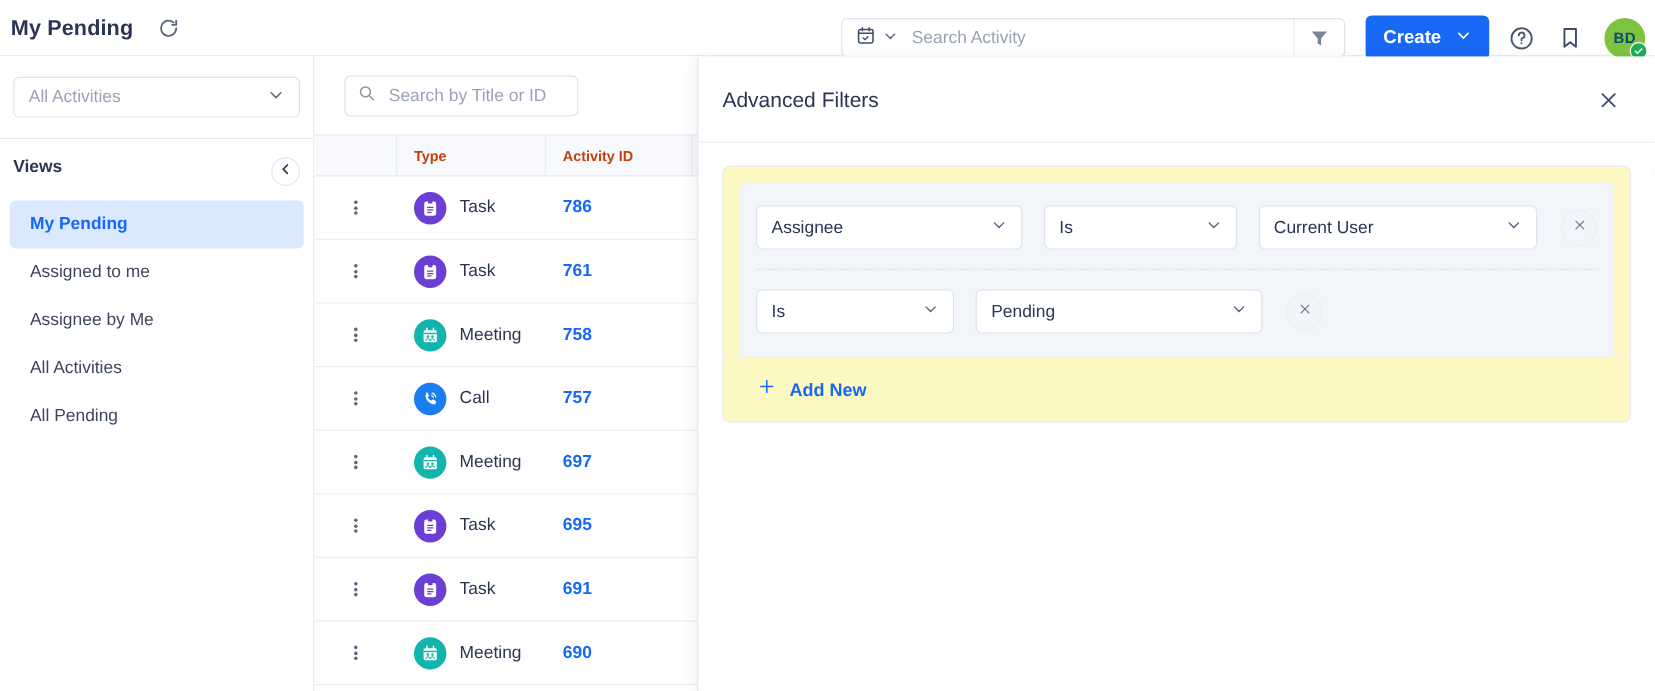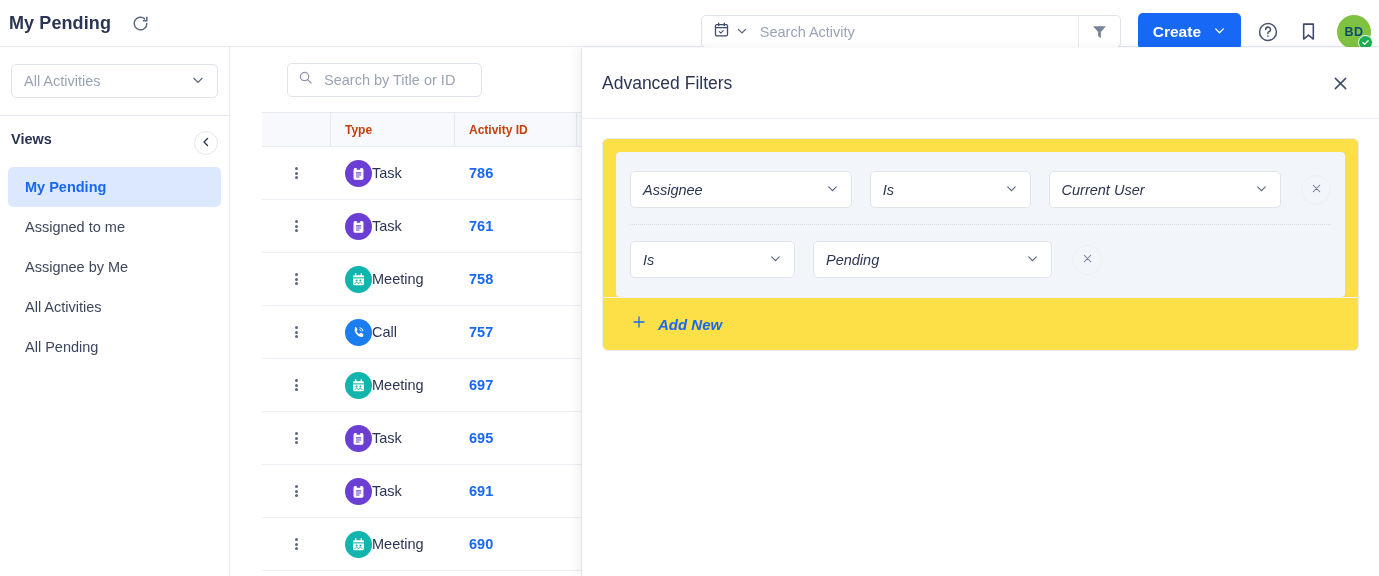--- a/index.html
+++ b/index.html
@@ -64,21 +64,21 @@
     display: flex; align-items: center; justify-content: center; letter-spacing: .4px;
   }
   .avatar-badge {
     position: absolute; right: -2px; bottom: -1px; width: 15px; height: 15px;
     border-radius: 50%; background: #1fae53; border: 1.5px solid #fff;
     display: flex; align-items: center; justify-content: center;
   }
 
   
   .sidebar {
-    position: absolute; left: 0; top: 47px; width: 230px; height: 529px;
+    position: absolute; left: 0; top: 47px; width: 262px; height: 529px;
     background: #fff; border-right: 1px solid #e6e9ef;
   }
   .sb-select-wrap { padding: 17px 11px 0 11px; }
   .sb-select {
     height: 34px; border: 1px solid #dfe3ec; border-radius: 5px;
     display: flex; align-items: center; justify-content: space-between;
     padding: 0 12px; cursor: pointer;
     font-size: 14.5px; color: #9aa3b5;
   }
   .sb-divider { height: 1px; background: #e6e9ef; margin-top: 17px; }
@@ -126,21 +126,21 @@
   .c-type { width: 124px; }
   .c-id   { width: 122px; }
   .c-rest { flex: 1; border-right: none; }
   .grid-row {
     display: flex; height: 53px; border-bottom: 1px solid #eceff4;
     align-items: center;
   }
   .gr-cell { display: flex; align-items: center; height: 53px; }
   .dots { width: 69px; display: flex; align-items: center; justify-content: center; cursor: pointer; }
   .dots i { display: block; width: 3px; height: 3px; border-radius: 50%; background: #5b6781; margin: 1.6px 0; }
-  .type-cell { width: 124px; padding-left: 14px; }
+  .type-cell { width: 124px; padding-left: 14px; gap: 11px; }
   .type-ic {
     width: 27px; height: 27px; border-radius: 50%;
     display: flex; align-items: center; justify-content: center; flex: none;
   }
   .type-txt { font-size: 14.5px; color: #2b3553; }
   .id-cell { width: 122px; padding-left: 14px; }
   .id-link { font-size: 14.5px; color: #1668f5; font-weight: 700; cursor: pointer; }
 
   
   .panel {
@@ -149,21 +149,21 @@
     box-shadow: -3px 0 10px rgba(30,40,70,.07);
   }
   .panel-head {
     height: 71px; display: flex; align-items: center; justify-content: space-between;
     padding: 0 26px 0 20px; border-bottom: 1px solid #eceff4;
   }
   .panel-title { font-size: 17.5px; color: #2b3553; font-weight: 400; }
   .panel-close { width: 26px; height: 26px; display: flex; align-items: center; justify-content: center; cursor: pointer; }
   .panel-body { padding: 19px 20px 0 20px; }
   .filter-card {
-    border: 1px solid #e7eaf1; border-radius: 6px; background: #fde047; overflow: hidden; font-style: italic;
+    border: 1px solid #e7eaf1; border-radius: 6px; background: #fef9c3; overflow: hidden;
   }
   .rows-wrap { background: #f2f5f9; margin: 13px 13px 0 13px; border-radius: 4px; padding: 3px 0; }
   .filter-row { display: flex; align-items: center; padding: 16px 14px; gap: 18px; }
   .row-sep { height: 0; border-top: 1px dotted #d7dde7; margin: 0 14px; }
   .sel {
     height: 37px; border: 1px solid #dfe3ec; border-radius: 5px; background: #fff;
     display: flex; align-items: center; justify-content: space-between;
     padding: 0 12px; cursor: pointer; font-size: 14.5px; color: #2b3553;
   }
   .sel-field { width: 228px; }

